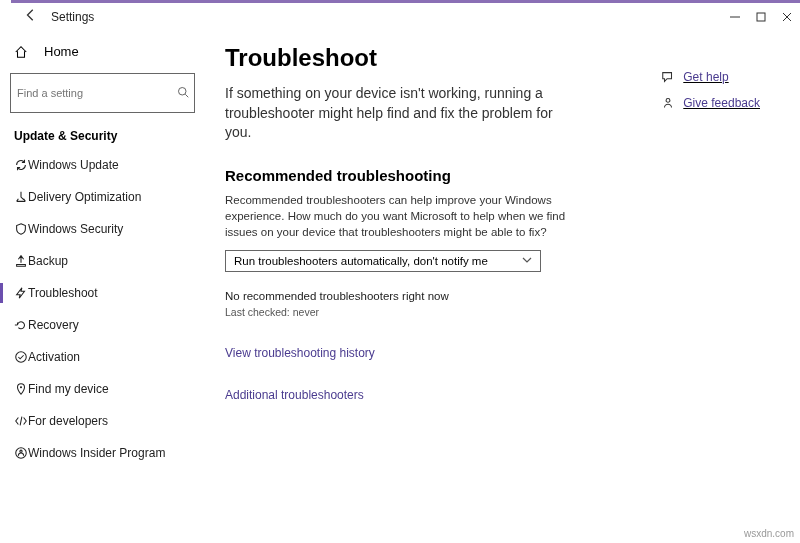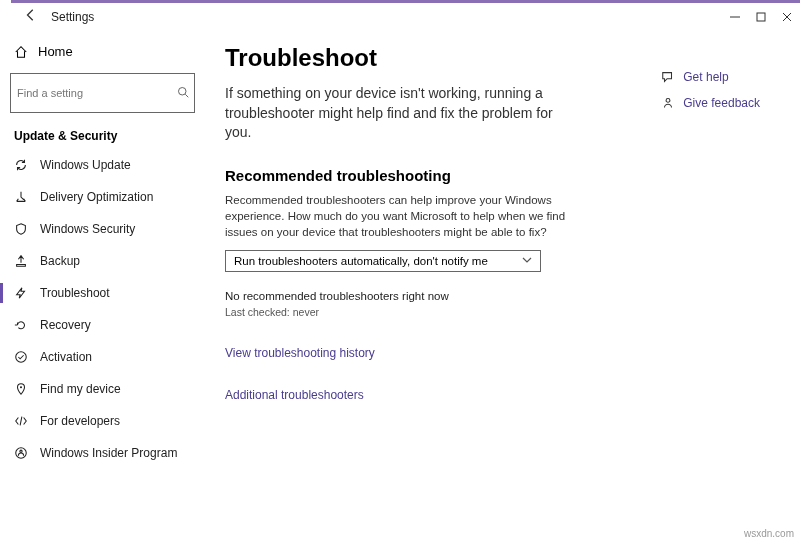--- a/index.html
+++ b/index.html
@@ -9,51 +9,51 @@
 .titlebar { height: 30px; display: flex; align-items: center; border-top: 3px solid #8a6fb5; margin-left: 11px; }
 .titlebar .back { width: 40px; text-align: center; color: #333; font-size: 14px; cursor: pointer; }
 .titlebar .title { font-size: 12px; color: #222; }
 .titlebar .spacer { flex: 1; }
 .titlebar .winbtn { width: 26px; height: 26px; display: flex; align-items: center; justify-content: center; cursor: pointer; color: #333; }
 .titlebar .winbtn svg { width: 10px; height: 10px; }
 
 
 .body { display: flex; height: calc(100% - 30px); }
 .sidebar { width: 205px; padding: 8px 0 0 0; }
-.home { display: flex; align-items: center; padding: 6px 14px; gap: 10px; font-size: 13px; cursor: pointer; }
+.home { display: flex; align-items: center; padding: 6px 14px; gap: 16px; font-size: 13px; cursor: pointer; }
 .home svg, .navitem svg { width: 14px; height: 14px; flex: 0 0 14px; }
 
 .searchwrap { padding: 8px 10px 8px 10px; }
 .search { width: 100%; height: 40px; border: 1px solid #666; padding: 0 24px 0 6px; font-size: 11px; background: #fff; }
 .searchwrap { position: relative; }
 .searchwrap .sicon { position: absolute; right: 16px; top: 50%; transform: translateY(-50%); color: #555; }
 
 .sectionhdr { padding: 8px 14px 6px; font-size: 12px; font-weight: 600; }
 
-.navitem { display: flex; align-items: center; gap: 12px; padding: 9px 14px; font-size: 12px; color: #222; cursor: pointer; position: relative; }
+.navitem { display: flex; align-items: center; padding: 9px 14px; font-size: 12px; color: #222; cursor: pointer; position: relative; }
 .navitem.active::before { content: ""; position: absolute; left: 0; top: 6px; bottom: 6px; width: 3px; background: #6b4fae; }
 
 
 .main { flex: 1; padding: 10px 20px; position: relative; }
 h1 { font-size: 24px; font-weight: 600; margin: 4px 0 12px; }
 .intro { font-size: 14px; color: #333; max-width: 350px; line-height: 1.4; }
 
 h2 { font-size: 15px; font-weight: 700; margin: 24px 0 8px; }
 .rec-desc { font-size: 11.5px; color: #333; max-width: 350px; line-height: 1.4; margin-bottom: 10px; }
 
 .dropdown { display: inline-flex; align-items: center; justify-content: space-between; border: 1px solid #666; padding: 4px 8px; font-size: 11.5px; width: 316px; cursor: pointer; }
 .dropdown .chev { color: #555; }
 
 .status { font-size: 11.5px; margin-top: 18px; color: #222; }
 .sub { font-size: 10.5px; color: #555; margin-top: 4px; }
 
 .linkrow { margin-top: 28px; font-size: 12px; color: #4a3b8f; cursor: pointer; }
 
 
-.rightlinks { position: absolute; right: 40px; top: 40px; display: flex; flex-direction: column; gap: 12px; }
+.rightlinks { position: absolute; right: 40px; top: 40px; display: flex; flex-direction: column; gap: 12px; text-decoration: underline; }
 .rlink { display: flex; align-items: center; gap: 8px; font-size: 12px; color: #4a3b8f; cursor: pointer; }
 .rlink svg { width: 14px; height: 14px; color: #333; }
 
 .watermark { position: absolute; bottom: 4px; right: 6px; font-size: 10px; color: #999; }
 </style>
 </head>
 <body>
 
 <div class="titlebar">
   <div class="back">

